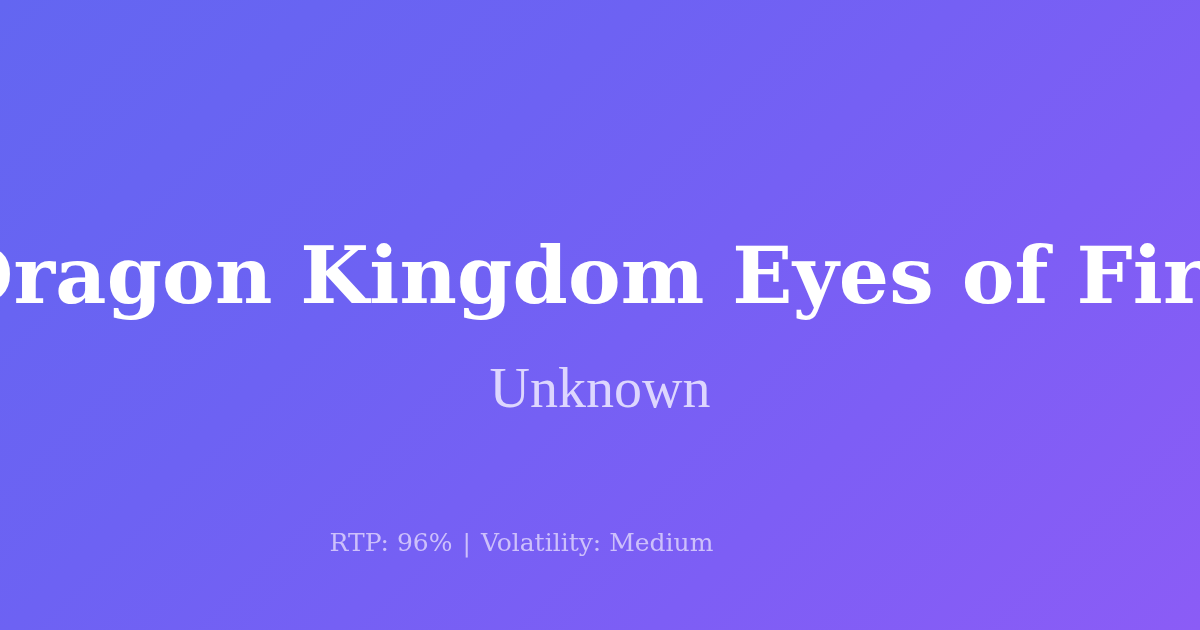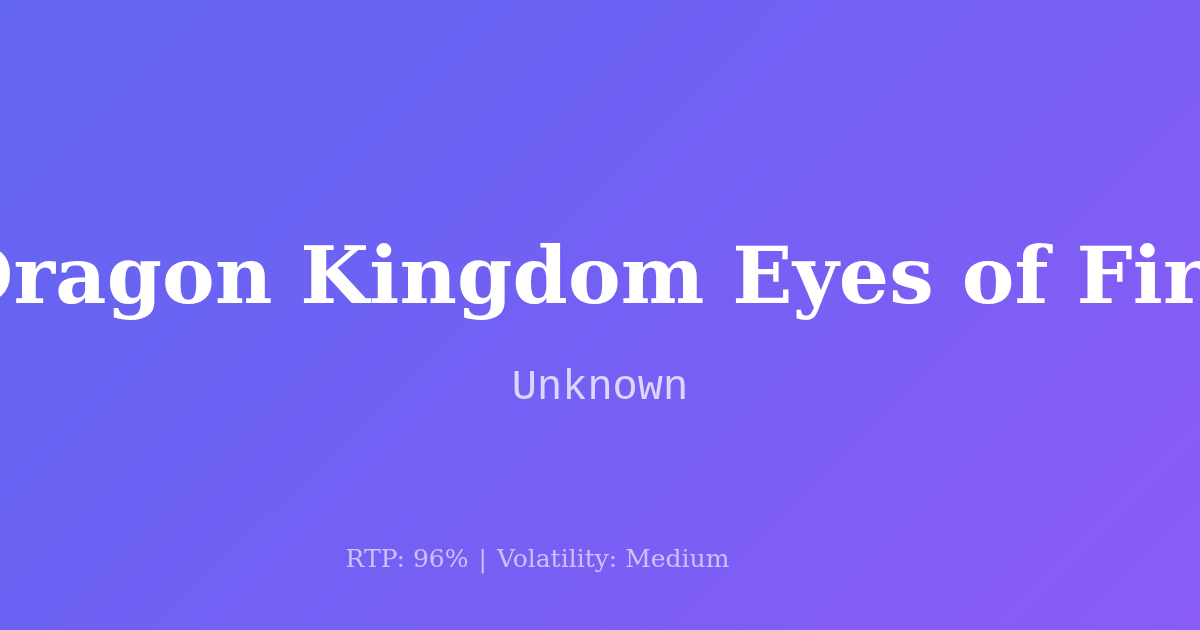--- a/index.html
+++ b/index.html
@@ -54,35 +54,35 @@
   }
 
   
   .game-subtitle {
     position: absolute;
     top: 362px;
     left: 0;
     width: 1200px;
     margin: 0;
     text-align: center;
-    font-family: Liberation Mono, monospace;
+    font-family: Liberation Serif, serif;
     font-weight: 400;
-    font-size: 42px;
+    font-size: 56px;
     line-height: 52px;
     color: #ddd6fe;
     white-space: nowrap;
   }
 
   
   .game-meta {
     position: absolute;
     top: 528px;
     left: 0;
     width: 1043px;
-    margin: 16px;
+    margin: 0;
     text-align: center;
     font-family: "DejaVu Serif", "Liberation Serif", serif;
     font-weight: 400;
     font-size: 25px;
     line-height: 30px;
     color: #cdc0fb;
     white-space: nowrap;
   }
 
   .meta-sep {

